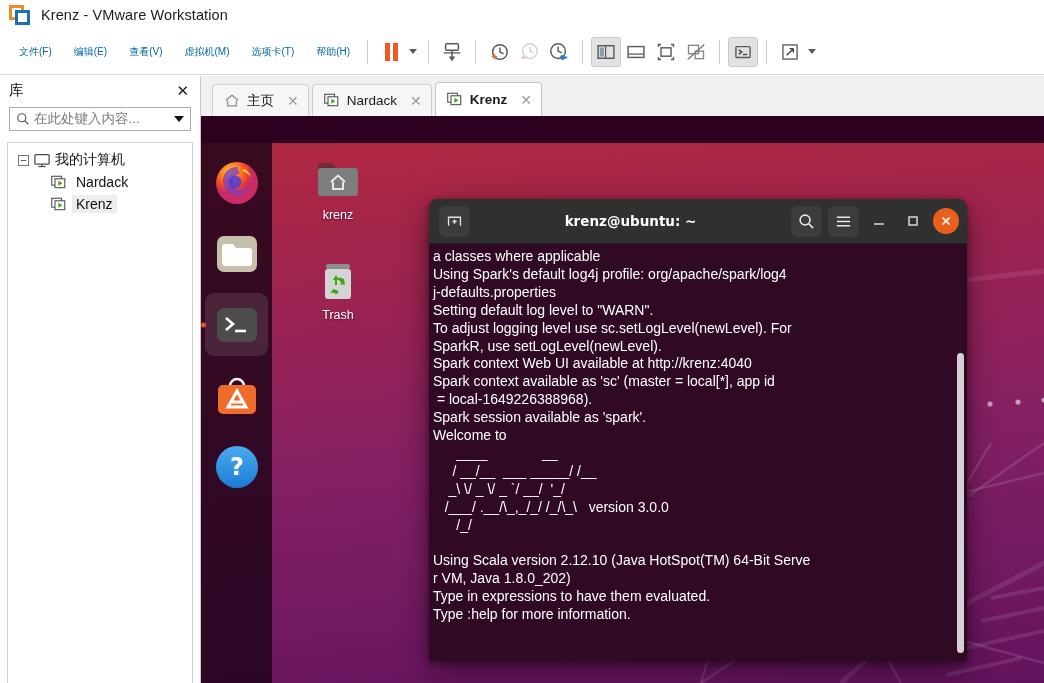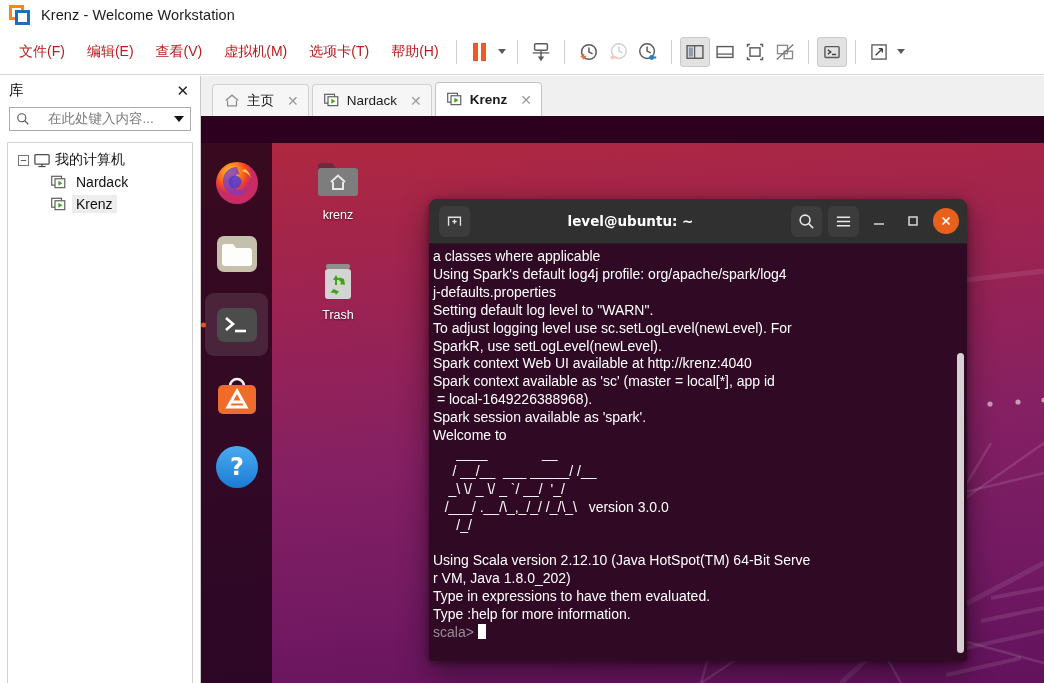--- a/index.html
+++ b/index.html
@@ -22,21 +22,21 @@
   .vm-logo .o2 { position:absolute; left:6px; top:6px; width:15px; height:15px; border:3px solid #1c6fb8; background:#fff; }
   .vm-title-text { font-size: 14.5px; color: #1b1b1b; letter-spacing: 0.1px; }
 
   
   .vm-menubar {
     position: absolute; left: 0; top: 29px; width: 1044px; height: 46px;
     background: #ffffff; display: flex; align-items: center;
     border-bottom: 1px solid #d6d6d6;
   }
   .menu-item {
-    font-size: 14px; color: #b91c1c; padding: 4px 9px; margin-left: 4px;
+    font-size: 10px; color: #0369a1; padding: 4px 9px; margin-left: 4px;
     white-space: nowrap; cursor: default;
   }
   .menu-item:first-child { margin-left: 10px; }
   .tb-sep { width: 1px; height: 24px; background: #cfcfcf; margin: 0 8px; flex: none; }
   .tb-btn {
     width: 30px; height: 30px; display: flex; align-items: center; justify-content: center;
     flex: none; border-radius: 3px; position: relative;
   }
   .tb-btn.active { background: #e2e2e2; border: 1px solid #c9c9c9; }
   .tb-caret { width: 14px; height: 30px; display:flex; align-items:center; justify-content:center; flex:none; }
@@ -62,21 +62,21 @@
   
   .vm-sidebar {
     position: absolute; left: 0; top: 76px; width: 201px; height: 607px;
     background: #ffffff; border-right: 1px solid #c9c9c9;
   }
   .sb-head { height: 29px; display:flex; align-items:center; padding: 0 8px 0 9px; }
   .sb-title { font-size: 14.5px; color: #111; flex: 1; }
   .sb-close { font-size: 15px; color: #222; padding: 0 3px; }
   .sb-search {
     margin: 2px 9px 0 9px; height: 24px; border: 1px solid #ababab; background:#fff;
-    display: flex; align-items: center; gap: 18px; padding: 0 6px;
+    display: flex; align-items: center; gap: 4px; padding: 0 6px;
   }
   .sb-search-input { flex: 1; font-size: 13.5px; color: #7a7a7a; white-space: nowrap; overflow: hidden; }
   .sb-tree { margin: 11px 7px 0 7px; border: 1px solid #d2d2d2; height: 548px; padding-top: 6px; background:#fff; }
   .tree-row { display: flex; align-items: center; height: 22px; font-size: 14px; color: #111; gap: 5px; }
   .tree-root { padding-left: 10px; }
   .tree-child { padding-left: 43px; }
   .tree-child .lbl { padding: 1px 4px; }
   .tree-child.selected .lbl { background: #ededed; }
   .expander {
     width: 11px; height: 11px; border: 1px solid #767676; background: #fff;
@@ -176,21 +176,21 @@
 </head>
 <body>
 
 <div id="app">
 
   <div class="vm-titlebar">
     <div class="vm-logo">
       <div class="o1"></div>
         <div class="o2"></div>
     </div>
-    <div class="vm-title-text">Krenz - Welcome Workstation</div>
+    <div class="vm-title-text">Krenz - VMware Workstation</div>
   </div>
 
   <div class="vm-menubar">
     <div class="menu-item">文件(F)</div>
     <div class="menu-item">编辑(E)</div>
     <div class="menu-item">查看(V)</div>
     <div class="menu-item">虚拟机(M)</div>
     <div class="menu-item">选项卡(T)</div>
     <div class="menu-item">帮助(H)</div>
 
@@ -484,21 +484,21 @@
 
     <div class="term-win">
       <div class="term-head">
         <div class="th-btn">
           <svg width="17" height="17" viewBox="0 0 20 20">
             <path d="M3 15 L3 5 L17 5 L17 15" fill="none" stroke="#e2e2e2" stroke-width="1.6"></path>
             <line x1="10" y1="7.5" x2="10" y2="12.5" stroke="#e2e2e2" stroke-width="1.6"></line>
             <line x1="7.5" y1="10" x2="12.5" y2="10" stroke="#e2e2e2" stroke-width="1.6"></line>
           </svg>
         </div>
-        <div class="th-title">level@ubuntu: ~</div>
+        <div class="th-title">krenz@ubuntu: ~</div>
         <div class="th-btn">
           <svg width="17" height="17" viewBox="0 0 18 18">
             <circle cx="7.5" cy="7.5" r="5.2" fill="none" stroke="#e8e8e8" stroke-width="1.7"></circle>
             <line x1="11.4" y1="11.4" x2="16" y2="16" stroke="#e8e8e8" stroke-width="1.7"></line>
           </svg>
         </div>
         <div class="th-btn">
           <svg width="17" height="15" viewBox="0 0 18 14">
             <line x1="2" y1="2.5" x2="16" y2="2.5" stroke="#e8e8e8" stroke-width="1.8"></line>
             <line x1="2" y1="7" x2="16" y2="7" stroke="#e8e8e8" stroke-width="1.8"></line>
@@ -539,19 +539,18 @@
      / __/__  ___ _____/ /__
     _\ \/ _ \/ _ `/ __/  '_/
    /___/ .__/\_,_/_/ /_/\_\   version 3.0.0
       /_/
 
 Using Scala version 2.12.10 (Java HotSpot(TM) 64-Bit Serve
 r VM, Java 1.8.0_202)
 Type in expressions to have them evaluated.
 Type :help for more information.
 </div>
-        <div class="term-text"><span class="term-prompt">scala&gt; </span><span class="cursor"></span></div>
         <div class="term-scroll"></div>
       </div>
     </div>
 
   </div>
 </div>
 
 </body></html>

